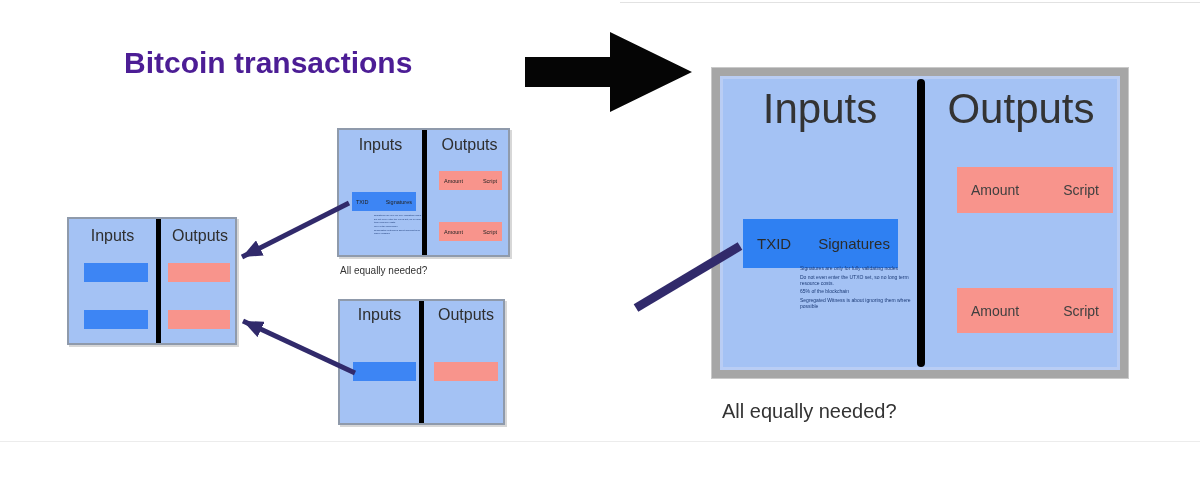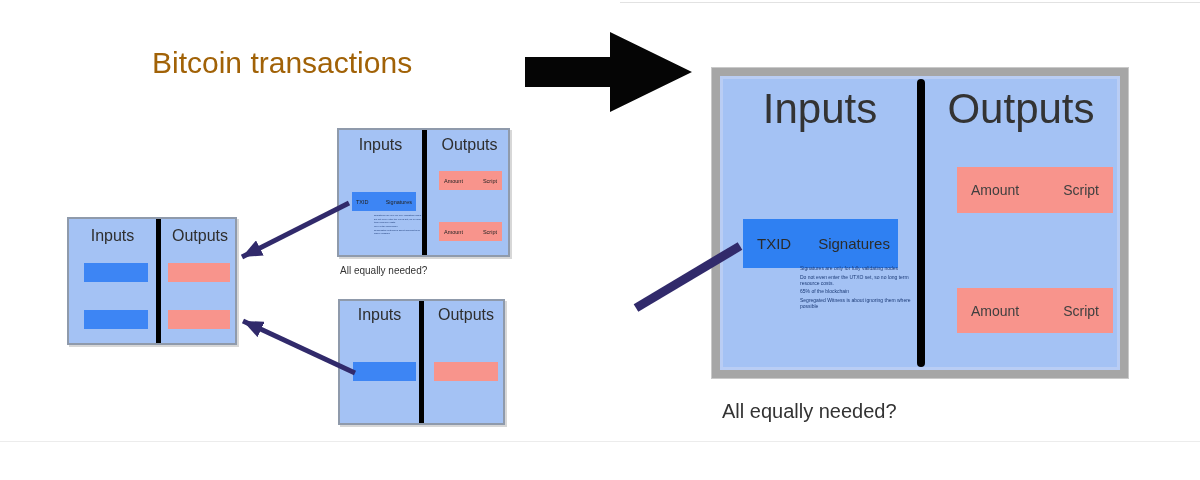--- a/index.html
+++ b/index.html
@@ -6,22 +6,22 @@
   html, body { background: #fff; }
   body { font-family: "Liberation Sans", sans-serif; }
   #canvas {
     position: relative; width: 1200px; height: 480px;
     background: #ffffff; overflow: hidden;
   }
   .hairline { position: absolute; background: #e2e2e2; }
 
   
   #title {
-    position: absolute; left: 152px; top: 46px;
-    font-size: 30px; font-weight: normal; color: #a16207;
+    position: absolute; left: 124px; top: 46px;
+    font-size: 30px; font-weight: bold; color: #4c1d95;
   }
 
   
   #big-arrow {
     position: absolute; left: 525px; top: 30px; width: 167px; height: 84px;
     background: #050505;
     clip-path: polygon(0px 27px, 85px 27px, 85px 2px, 167px 42px, 85px 82px, 85px 57px, 0px 57px);
   }
 
   

